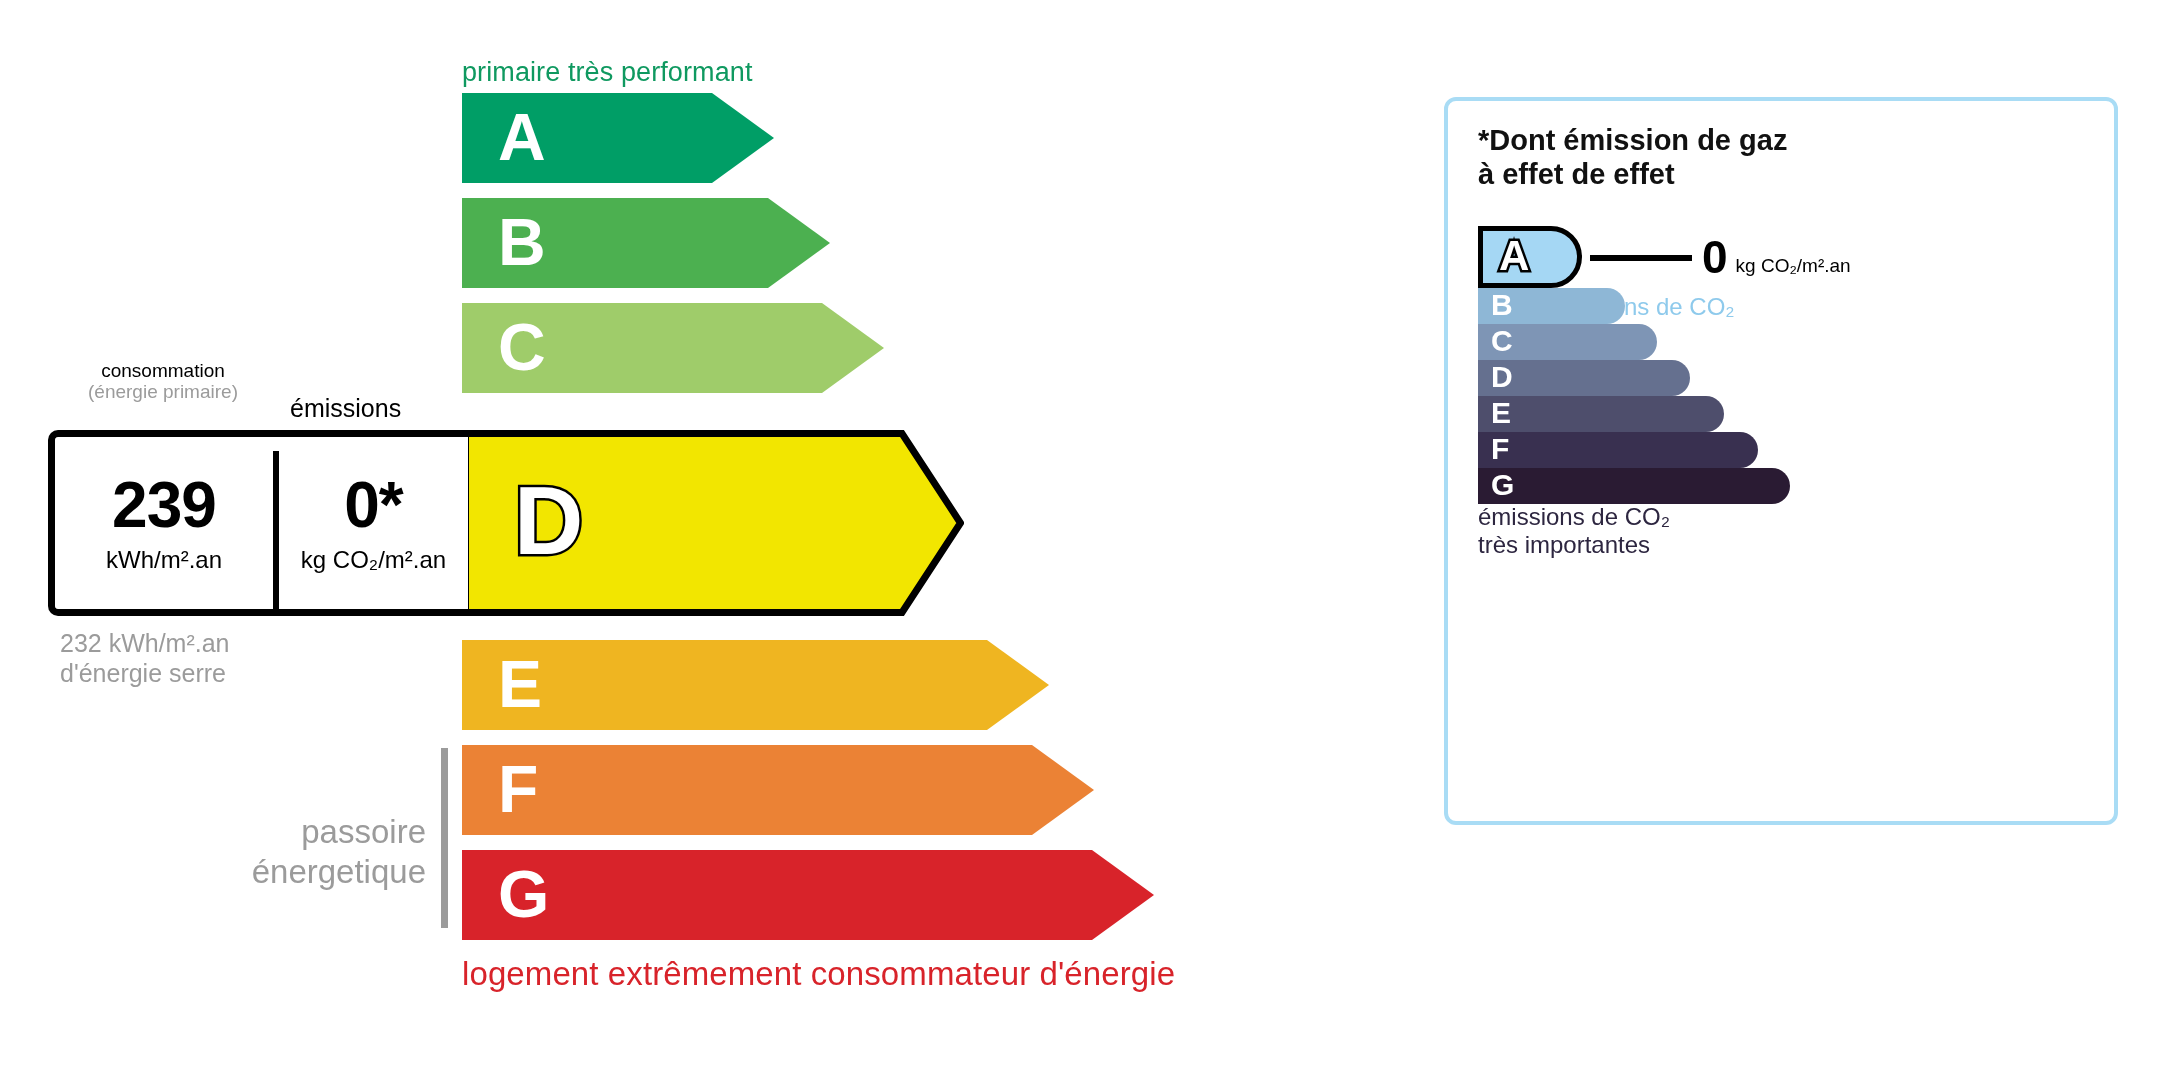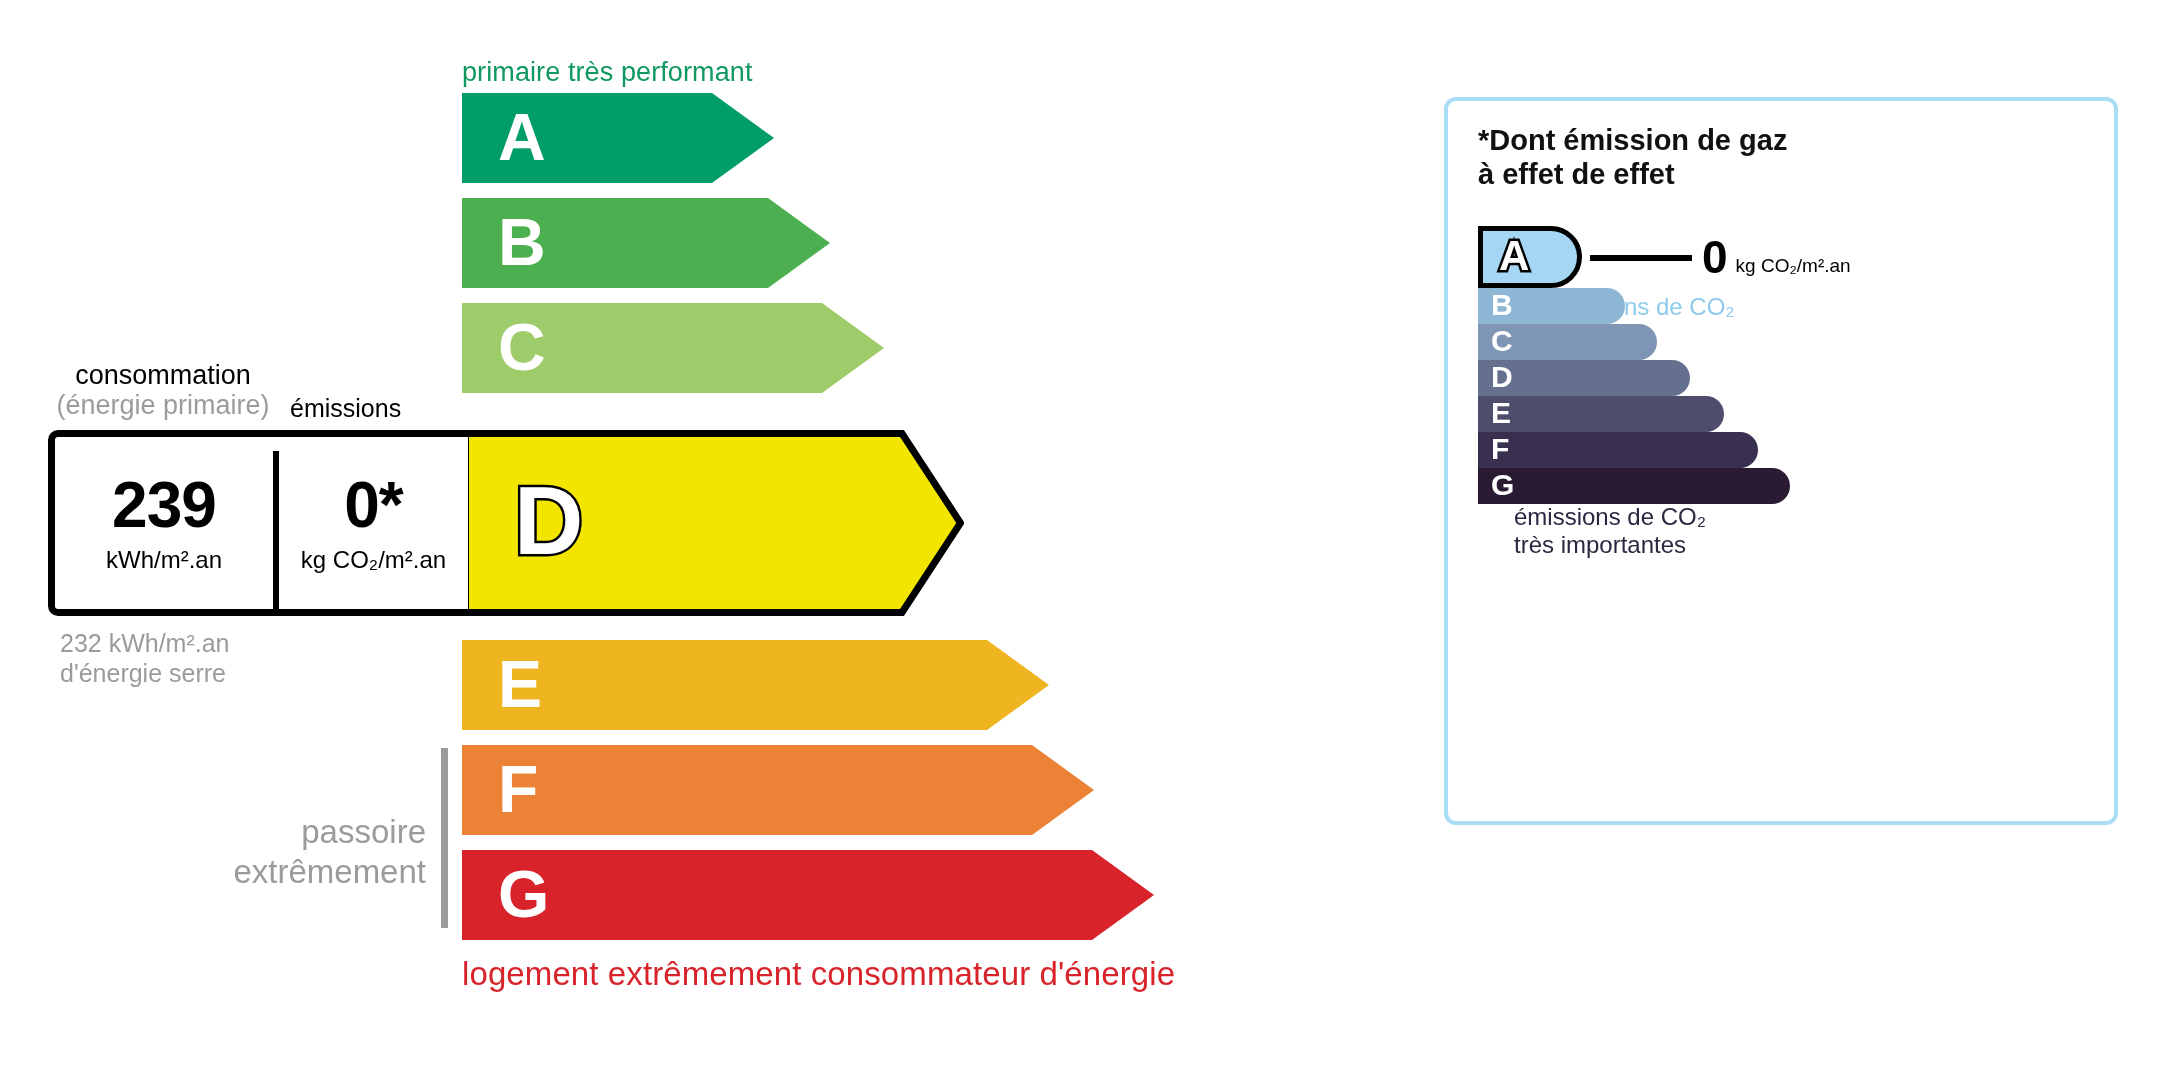--- a/index.html
+++ b/index.html
@@ -98,21 +98,21 @@
     white-space: nowrap;
   }
   #vb-consumption { left: 0; width: 218px; align-items: center; }
   #vb-emission    { left: 224px; width: 189px; }
 
   .label-consumption {
     position: absolute;
     left: 48px; top: 360px;
     width: 230px;
     text-align: center;
-    font-size: 27px;
+    font-size: 19px;
     color: #000000;
     line-height: 1.12;
   }
   .label-consumption .sub { color: #9b9b9b; display: block; }
   .label-emission {
     position: absolute;
     left: 290px; top: 394px;
     font-size: 25px;
     color: #000000;
     white-space: nowrap;
@@ -170,21 +170,21 @@
     color: #8ecaec;
     white-space: nowrap;
   }
   #co2-bottom-caption {
     position: absolute;
     left: 30px; top: 402px;
     font-size: 24px;
     color: #2d2640;
     line-height: 1.18;
   }
-  #co2-bottom-caption span { display: block; margin-left: 36px; }
+  #co2-bottom-caption span { display: block; }
 
   #co2-bars { position: absolute; left: 30px; top: 125px; width: 620px; }
 
   .co2-row { position: relative; height: 36px; margin-bottom: 0px; }
   .co2-bar {
     position: absolute;
     left: 0; top: 0;
     height: 36px;
     border-radius: 0 18px 18px 0;
   }
@@ -295,21 +295,21 @@
           <svg width="692" height="90" viewBox="0 0 692 90" style="position: absolute; left: 0px; top: 0px;">
             <path d="M 0 0 L 630 0 L 692 45 L 630 90 L 0 90 Z" fill="#d8232a"></path>
           </svg>
           <span class="band-letter">G</span>
         </div>
       </div>
 
     <div id="passoire-bracket"></div>
     <div id="passoire-text">
       <span>passoire</span>
-      <span>extrêmement</span>
+      <span>énergetique</span>
     </div>
 
     <div class="label-consumption">
       <span>consommation</span>
       <span class="sub">(énergie primaire)</span>
     </div>
     <div class="label-emission">émissions</div>
 
     <div id="value-box">
       <div class="divider"></div>

